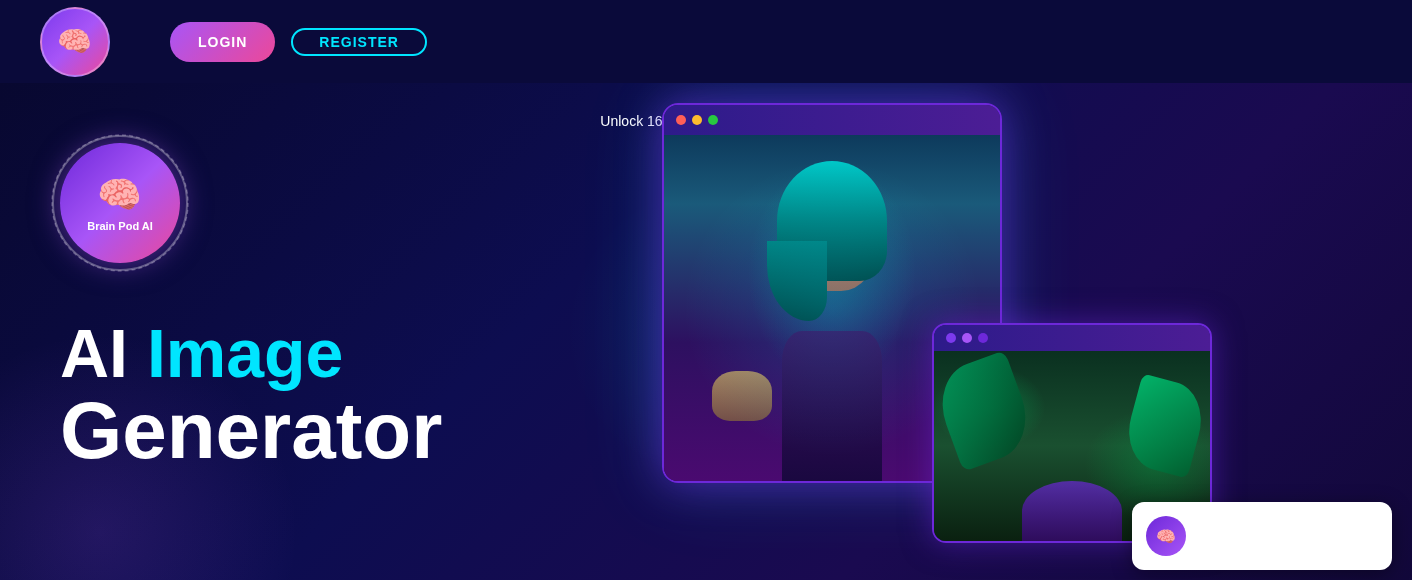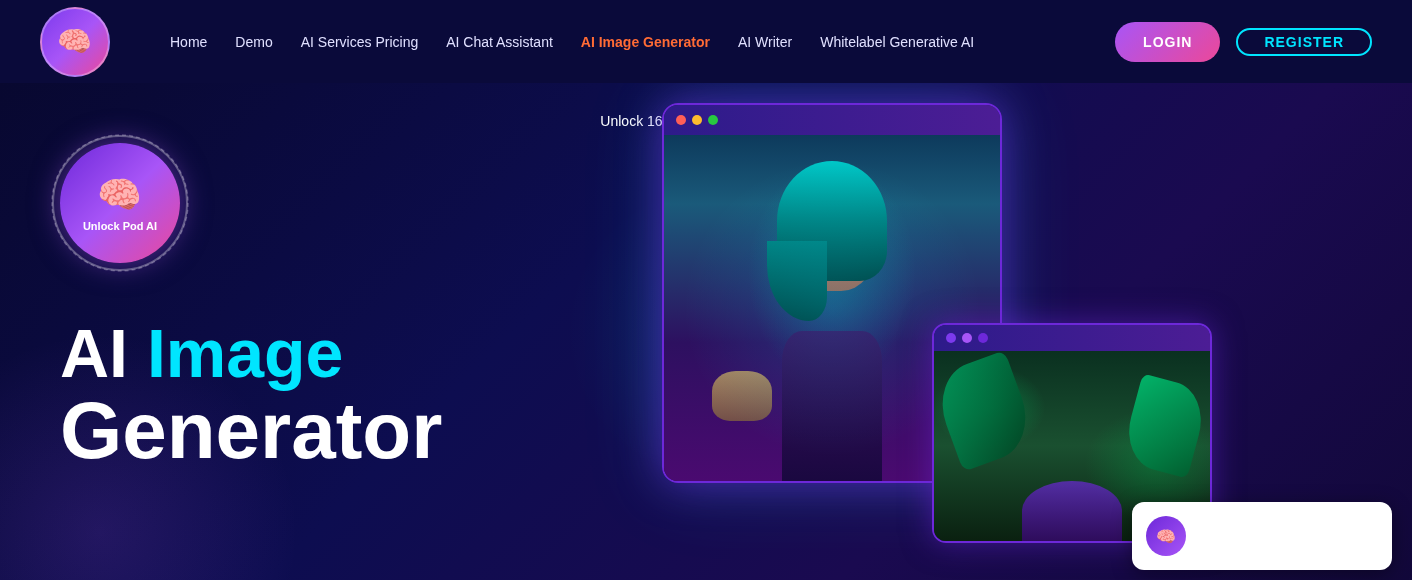--- a/index.html
+++ b/index.html
@@ -367,29 +367,20 @@
       pointer-events: none;
     }
   </style>
 </head>
 <body>
 
 <nav>
   <div class="logo-wrap">
     <div class="logo-icon">🧠</div>
   </div>
-  <div class="nav-links">
-    <a class="nav-link">Home</a>
-    <a class="nav-link">Demo</a>
-    <a class="nav-link">AI Services Pricing</a>
-    <a class="nav-link">AI Chat Assistant</a>
-    <a class="nav-link active">AI Image Generator</a>
-    <a class="nav-link">AI Writer</a>
-    <a class="nav-link">Whitelabel Generative AI</a>
-  </div>
   <div class="nav-actions">
     <button class="btn-login">LOGIN</button>
     <button class="btn-register">REGISTER</button>
   </div>
 </nav>
 
 <div class="hero">
   <div class="glow-purple-left"></div>
   <div class="glow-cyan-center"></div>
 
@@ -397,21 +388,21 @@
 
   <div class="hero-left">
     
     <div style="position:relative; display:inline-block; margin-bottom:26px;">
       
       <svg width="140" height="140" viewBox="0 0 140 140" style="position:absolute;top:-10px;left:-10px;">
         <ellipse cx="70" cy="70" rx="68" ry="68" fill="none" stroke="rgba(255,255,255,0.25)" stroke-width="1.5" stroke-dasharray="4 3"></ellipse>
       </svg>
       <div class="brain-pod-circle">
         <span style="font-size:36px;">🧠</span>
-        <span class="brain-pod-circle-label">Unlock Pod AI</span>
+        <span class="brain-pod-circle-label">Brain Pod AI</span>
       </div>
     </div>
 
 
     <div style="line-height:1;">
       <span class="hero-title-line1">
         <span>AI </span><span class="hero-title-cyan">Image</span>
       </span>
     </div>
     <div class="hero-title-line2">Generator</div>

